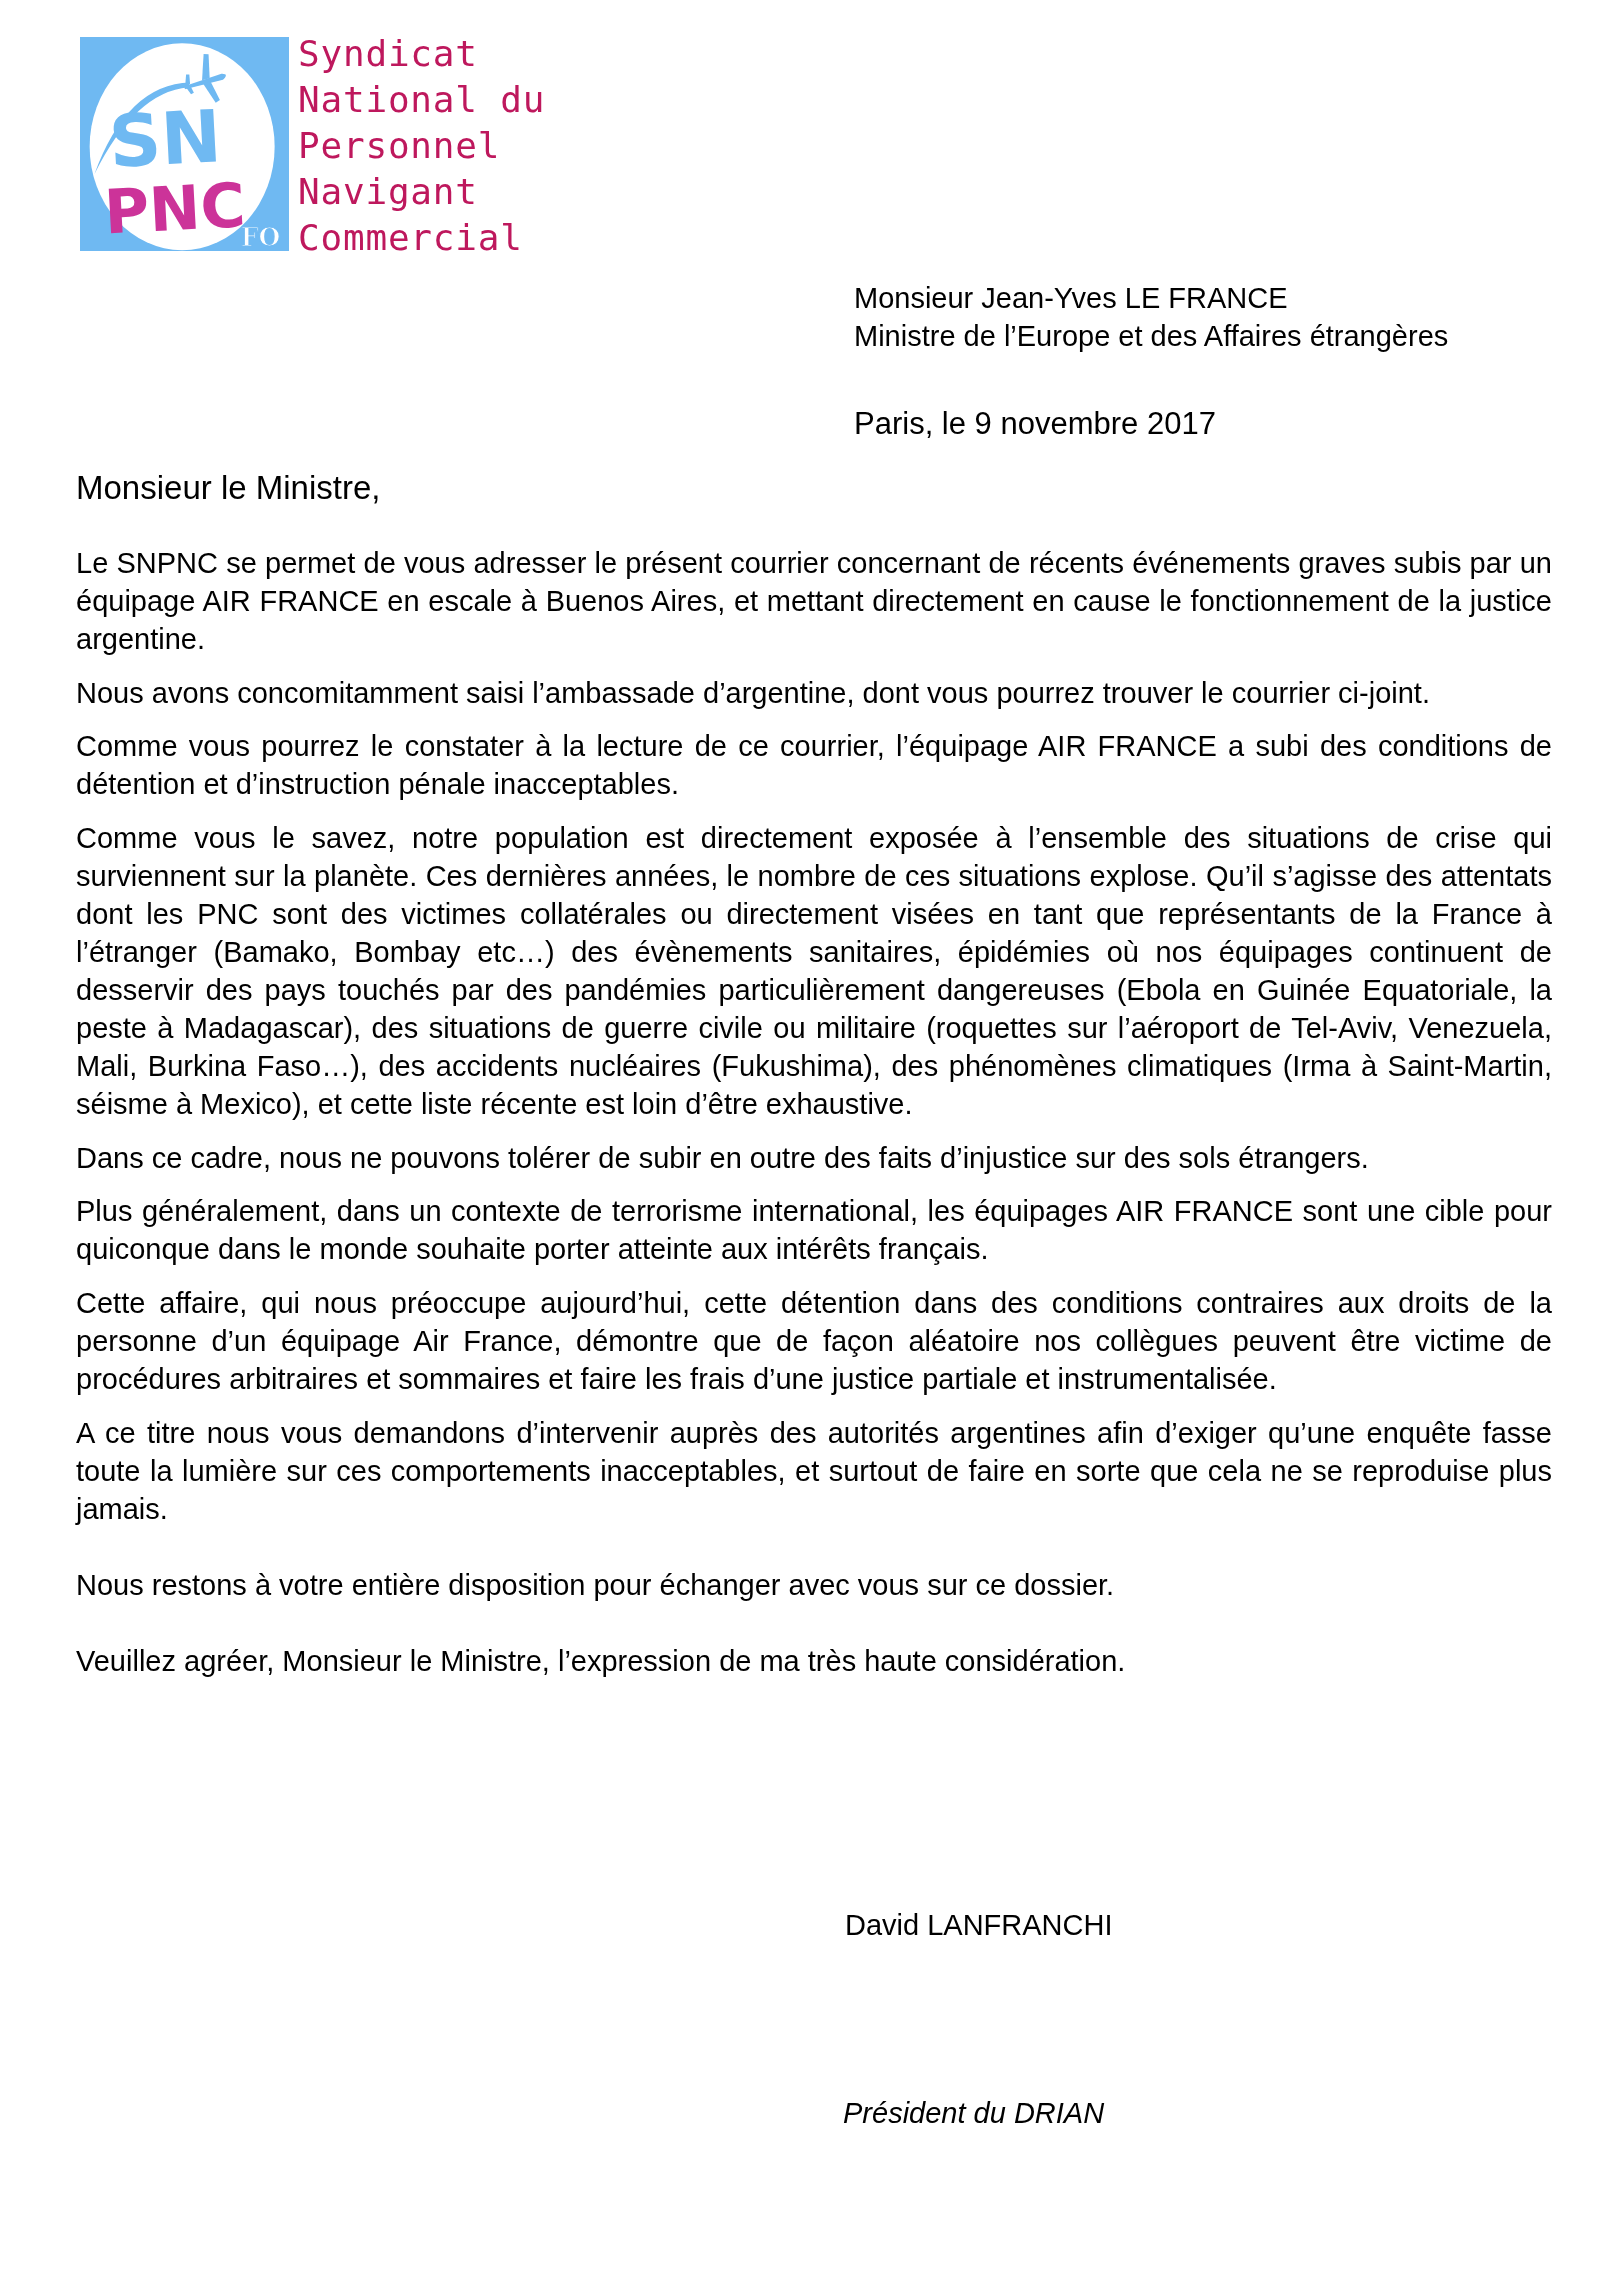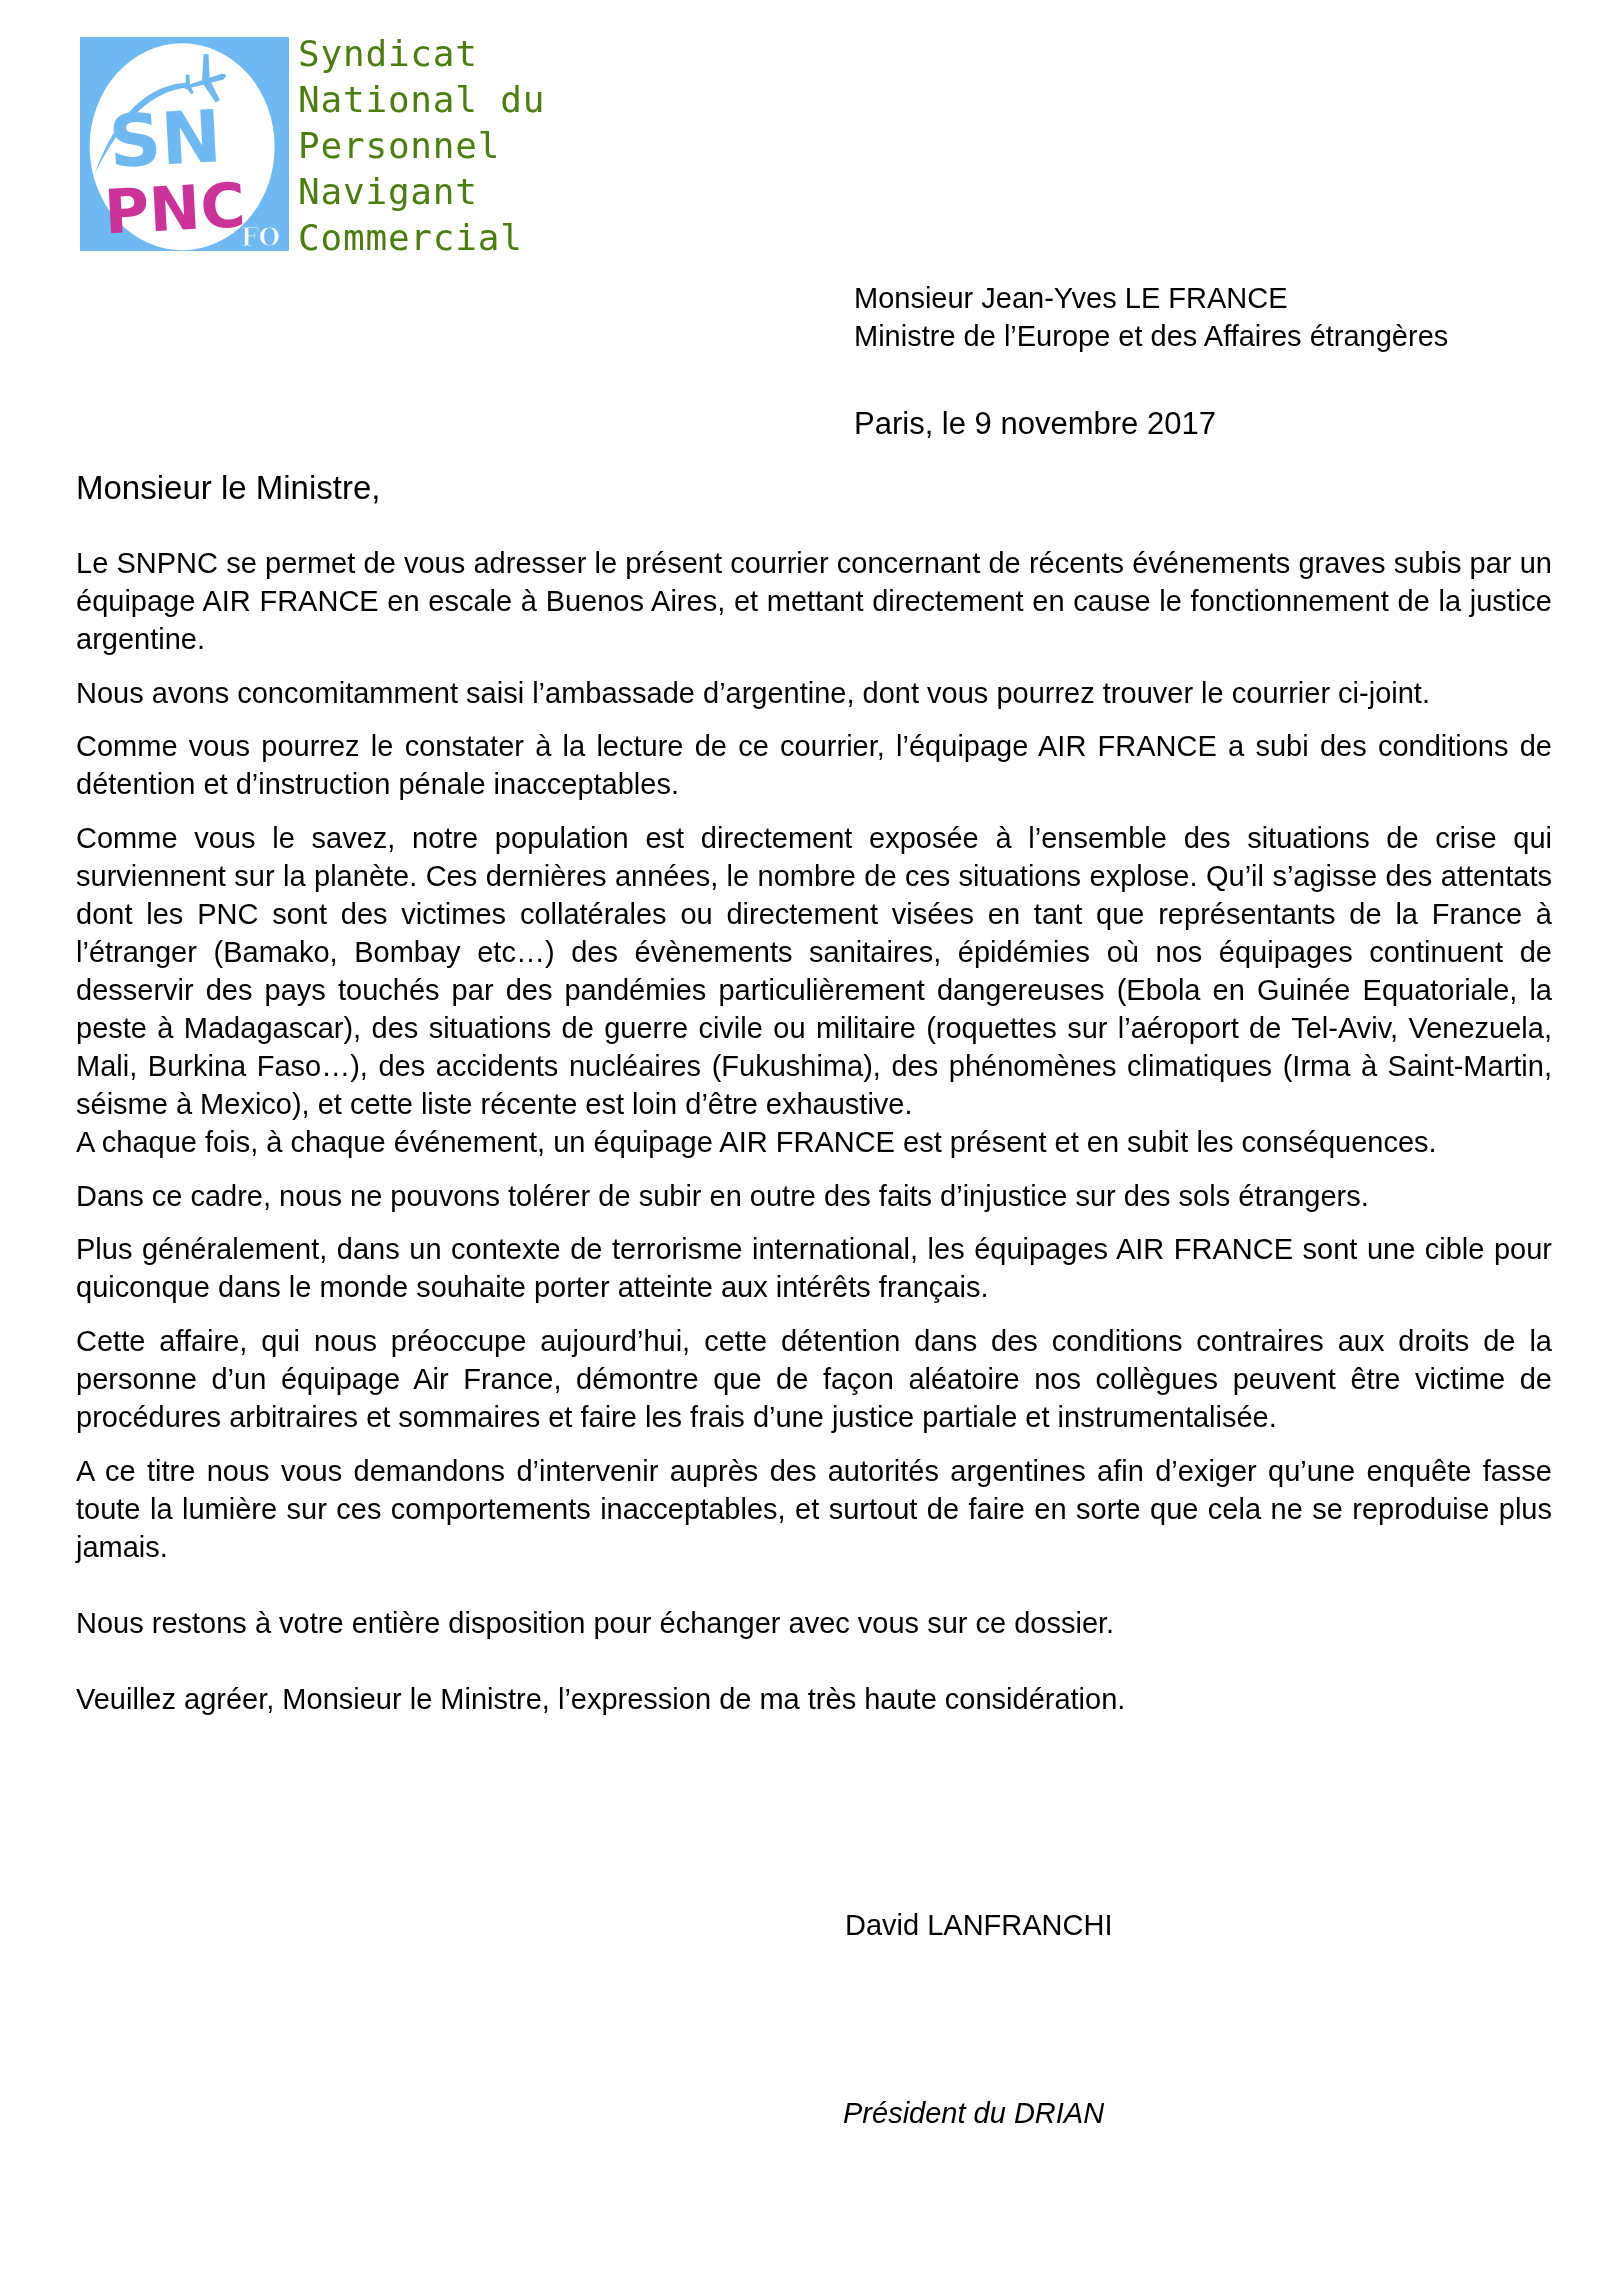--- a/index.html
+++ b/index.html
@@ -2,21 +2,21 @@
 <html style="font-size:12.6px"><head>
 <meta charset="utf-8">
 <style>
   html, body { margin:0; padding:0; background:#ffffff; }
   body { width:1622px; height:2295px; position:relative; overflow:hidden;
          font-family:"Liberation Sans", sans-serif; color:#000; }
   .logo-box { position:absolute; left:80px; top:37px; width:209px; height:214px;
               background:#6fb9f2; overflow:hidden; }
   .logo-box svg { display:block; }
   .logo-text { position:absolute; left:298px; top:31px; font-family:"DejaVu Sans Mono", monospace;
-               color:#4d7c0f; font-size:36px; line-height:46px; letter-spacing:0.8px; }
+               color:#be185d; font-size:36px; line-height:46px; letter-spacing:0.8px; }
   .logo-text div { white-space:nowrap; }
   .recipient { position:absolute; left:854px; top:279px; font-size:29px; line-height:38px; }
   .date { position:absolute; left:854px; top:405px; font-size:31px; line-height:38px; }
   .salutation { position:absolute; left:76px; top:469px; font-size:33px; line-height:38px; }
   .body-text { position:absolute; left:76px; top:544px; width:1476px; font-size:29px; line-height:38px; }
   .body-text p { margin:0; text-align:justify; text-align-last:left; }
   .gap { margin-top:15.7px !important; }
   .gap-lg { margin-top:38px !important; }
   .sig-name { position:absolute; left:845px; top:1906px; font-size:29px; line-height:38px; }
   .sig-title { position:absolute; left:843px; top:2094px; font-size:29px; line-height:38px; font-style:italic; }
@@ -56,21 +56,20 @@
 </div>
 <div class="date">Paris, le 9 novembre 2017</div>
 
 <div class="salutation">Monsieur le Ministre,</div>
 
 <div class="body-text">
   <p>Le SNPNC se permet de vous adresser le présent courrier concernant de récents événements graves subis par un équipage AIR FRANCE en escale à Buenos Aires, et mettant directement en cause le fonctionnement de la justice argentine.</p>
   <p class="gap">Nous avons concomitamment saisi l’ambassade d’argentine, dont vous pourrez trouver le courrier ci-joint.</p>
   <p class="gap">Comme vous pourrez le constater à la lecture de ce courrier, l’équipage AIR FRANCE a subi des conditions de détention et d’instruction pénale inacceptables.</p>
   <p class="gap">Comme vous le savez, notre population est directement exposée à l’ensemble des situations de crise qui surviennent sur la planète. Ces dernières années, le nombre de ces situations explose. Qu’il s’agisse des attentats dont les PNC sont des victimes collatérales ou directement visées en tant que représentants de la France à l’étranger (Bamako, Bombay etc…) des évènements sanitaires, épidémies où nos équipages continuent de desservir des pays touchés par des pandémies particulièrement dangereuses (Ebola en Guinée Equatoriale, la peste à Madagascar), des situations de guerre civile ou militaire  (roquettes sur l’aéroport de Tel-Aviv, Venezuela, Mali, Burkina Faso…), des accidents nucléaires (Fukushima), des phénomènes climatiques (Irma à Saint-Martin, séisme à Mexico), et cette liste récente est loin d’être exhaustive.</p>
-  <p>A chaque fois, à chaque événement, un équipage AIR FRANCE est présent et en subit les conséquences.</p>
   <p class="gap">Dans ce cadre, nous ne pouvons tolérer de subir en outre des faits d’injustice sur des sols étrangers.</p>
   <p class="gap">Plus généralement, dans un contexte de terrorisme international,  les équipages AIR FRANCE sont une cible pour quiconque dans le monde souhaite porter atteinte aux intérêts français.</p>
   <p class="gap">Cette affaire, qui nous préoccupe aujourd’hui, cette détention dans des conditions contraires aux droits de la personne d’un équipage Air France, démontre que de façon aléatoire nos collègues peuvent être victime de procédures arbitraires et sommaires et faire les frais d’une justice partiale et instrumentalisée.</p>
   <p class="gap">A ce titre nous vous demandons d’intervenir auprès des autorités argentines afin d’exiger qu’une enquête fasse toute la lumière sur ces comportements inacceptables, et surtout de faire en sorte que cela ne se reproduise plus jamais.</p>
   <p class="gap-lg">Nous restons à votre entière disposition pour échanger avec vous sur ce dossier.</p>
   <p class="gap-lg">Veuillez agréer, Monsieur le Ministre, l’expression de ma très haute considération.</p>
 </div>
 
 <div class="sig-name">David LANFRANCHI</div>
 <div class="sig-title">Président du DRIAN</div>

